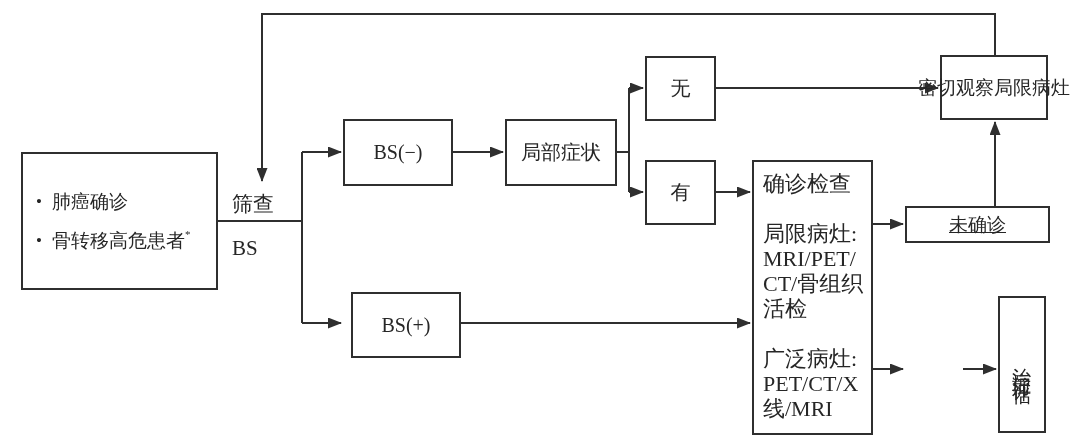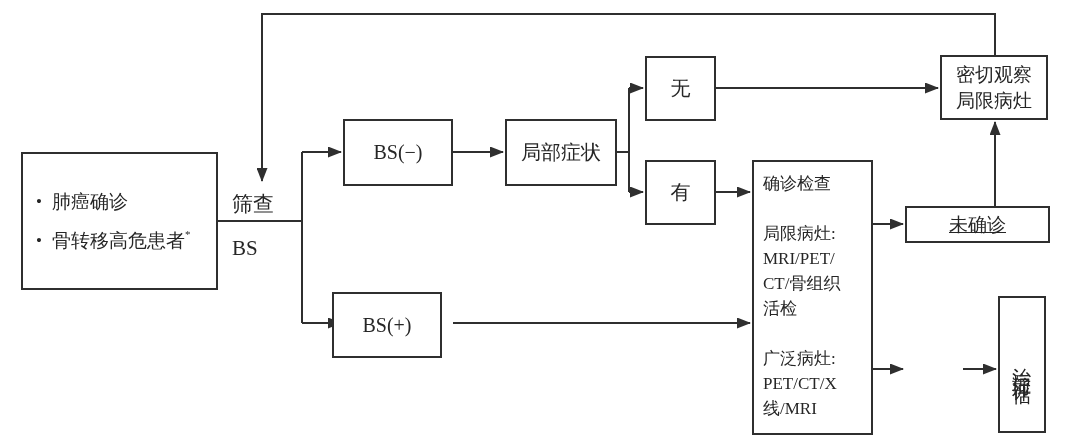--- a/index.html
+++ b/index.html
@@ -44,37 +44,37 @@
     align-items: flex-start;
     justify-content: center;
     gap: 15px;
     padding-left: 13px;
     font-size: 19px;
   }
   .bullet-row { display: flex; align-items: flex-start; line-height: 24px; }
   .bullet-glyph { margin-right: 10px; font-size: 17px; }
   .bullet-sup { font-size: 11px; vertical-align: super; line-height: 1; }
   .box-bs-neg   { left: 343px; top: 119px; width: 110px; height: 67px; font-size: 20px; }
-  .box-bs-pos   { left: 332px; top: 292px; width: 110px; height: 66px; font-size: 20px; }
+  .box-bs-pos   { left: 351px; top: 292px; width: 110px; height: 66px; font-size: 20px; }
   .box-local    { left: 505px; top: 119px; width: 112px; height: 67px; font-size: 20px; }
   .box-no       { left: 645px; top:  56px; width:  71px; height: 65px; font-size: 20px; }
   .box-yes      { left: 645px; top: 160px; width:  71px; height: 65px; font-size: 20px; }
   .box-exam {
     left: 752px; top: 160px; width: 121px; height: 275px;
     flex-direction: column;
     align-items: flex-start;
     justify-content: flex-start;
     text-align: right;
     padding: 9px 14px 6px 9px;
-    font-size: 17px;
+    font-size: 22px;
   }
   .exam-line { min-height: 25px; line-height: 25px; white-space: nowrap; }
   .box-observe {
     left: 940px; top: 55px; width: 108px; height: 65px;
-    flex-direction: column;
+    flex-direction: row;
     font-size: 19px;
   }
   .observe-line { line-height: 26px; white-space: nowrap; }
   .box-unconfirmed { left: 905px; top: 206px; width: 145px; height: 37px; font-size: 19px; text-decoration: underline; }
   .box-confirmed   { left: 905px; top: 351px; width:  58px; height: 37px; font-size: 18px; }
   .box-pretreat {
     left: 998px; top: 296px; width: 48px; height: 137px;
     font-size: 19px;
   }
   .vertical-text {

